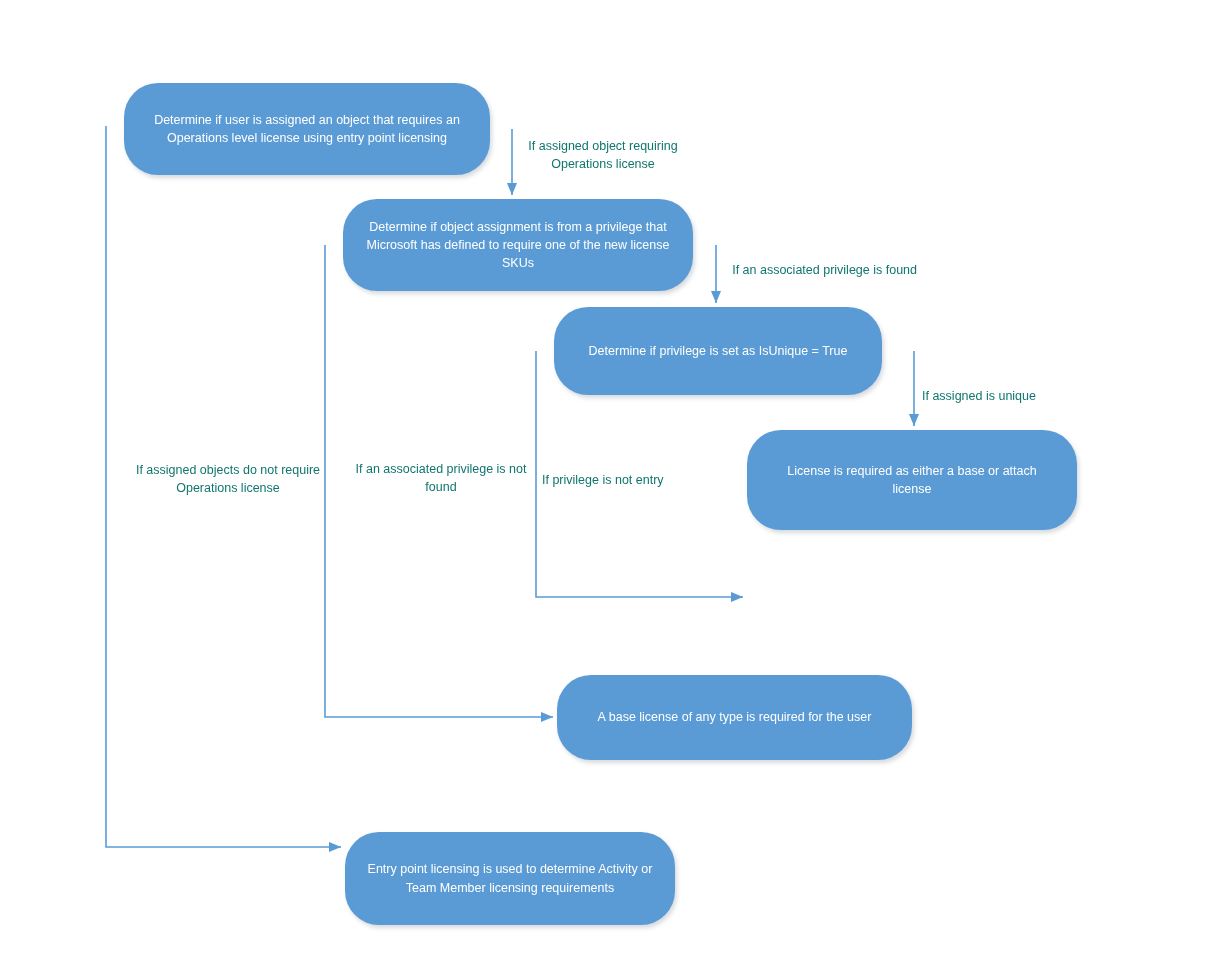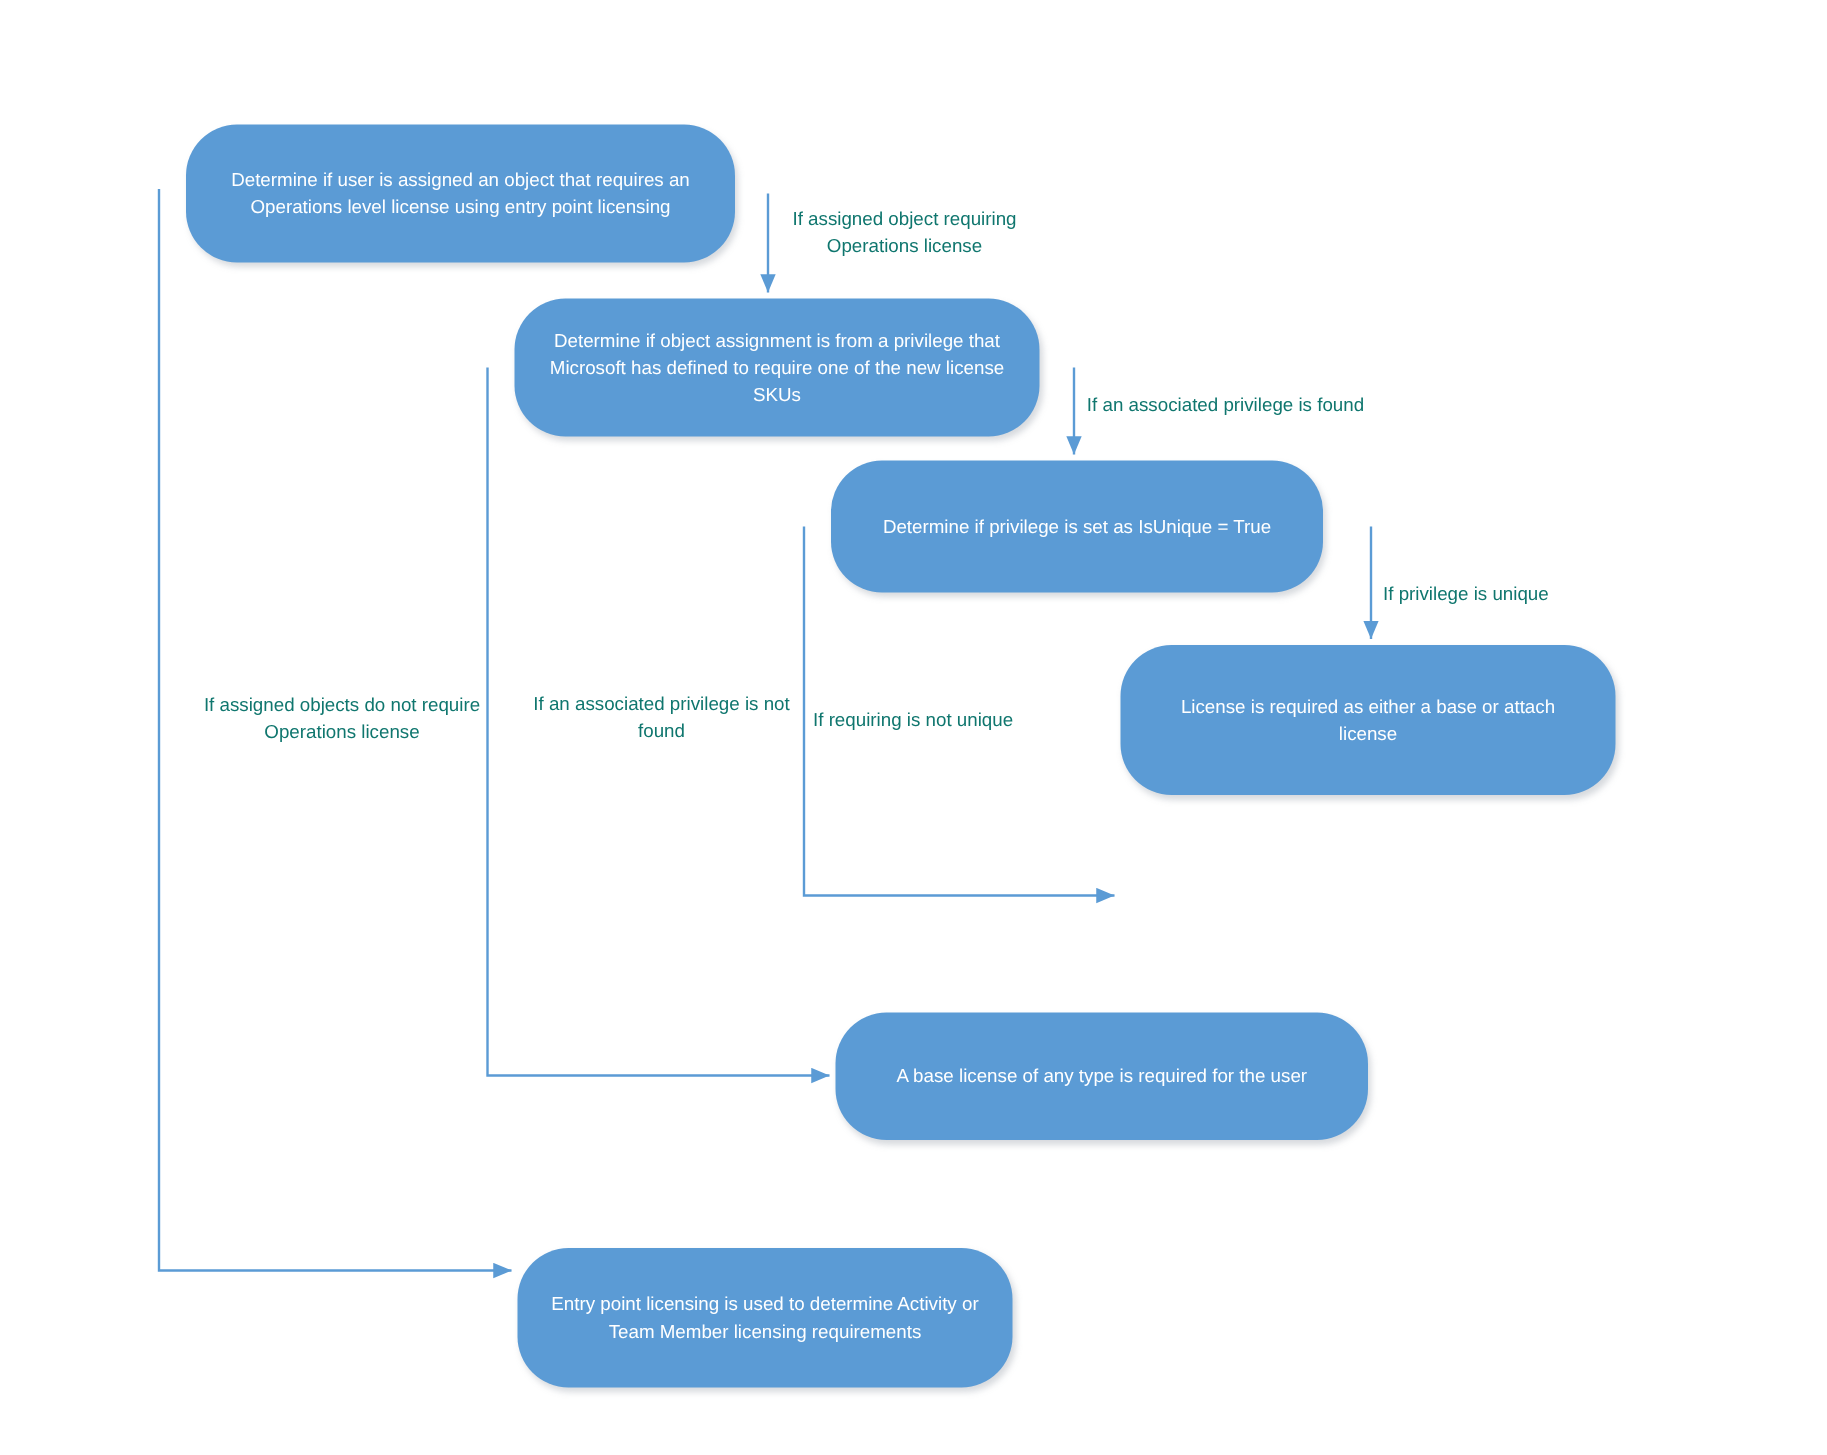--- a/index.html
+++ b/index.html
@@ -99,25 +99,25 @@
     <span class="node-text">A base license of any type is required for the user</span>
   </div>
 
   <div class="node" style="left:345px; top:800px; width:330px; height:93px;margin-top:32px;">
     <span class="node-text">Entry point licensing is used to determine Activity or Team Member licensing requirements</span>
   </div>
 
   <div class="edge-label" style="left:513px; top:137px; width:180px;">If assigned object requiring
 Operations license</div>
 
-  <div class="edge-label" style="left:717px; top:261px; width:200px; text-align:center;">If an associated privilege is found</div>
+  <div class="edge-label" style="left:717px; top:261px; width:200px; text-align:right;">If an associated privilege is found</div>
 
-  <div class="edge-label" style="left:922px; top:387px; width:130px; text-align:left;">If privilege is unique</div>
+  <div class="edge-label" style="left:922px; top:387px; width:130px; text-align:left;">If assigned is unique</div>
 
   <div class="edge-label" style="left:128px; top:461px; width:200px;">If assigned objects do not require
 Operations license</div>
 
   <div class="edge-label" style="left:347px; top:460px; width:188px;">If an associated privilege is not
 found</div>
 
-  <div class="edge-label" style="left:542px; top:471px; width:150px; text-align:left;">If requiring is not unique</div>
+  <div class="edge-label" style="left:542px; top:471px; width:150px; text-align:left;">If privilege is not entry</div>
 
 </div>
 
 </body></html>

